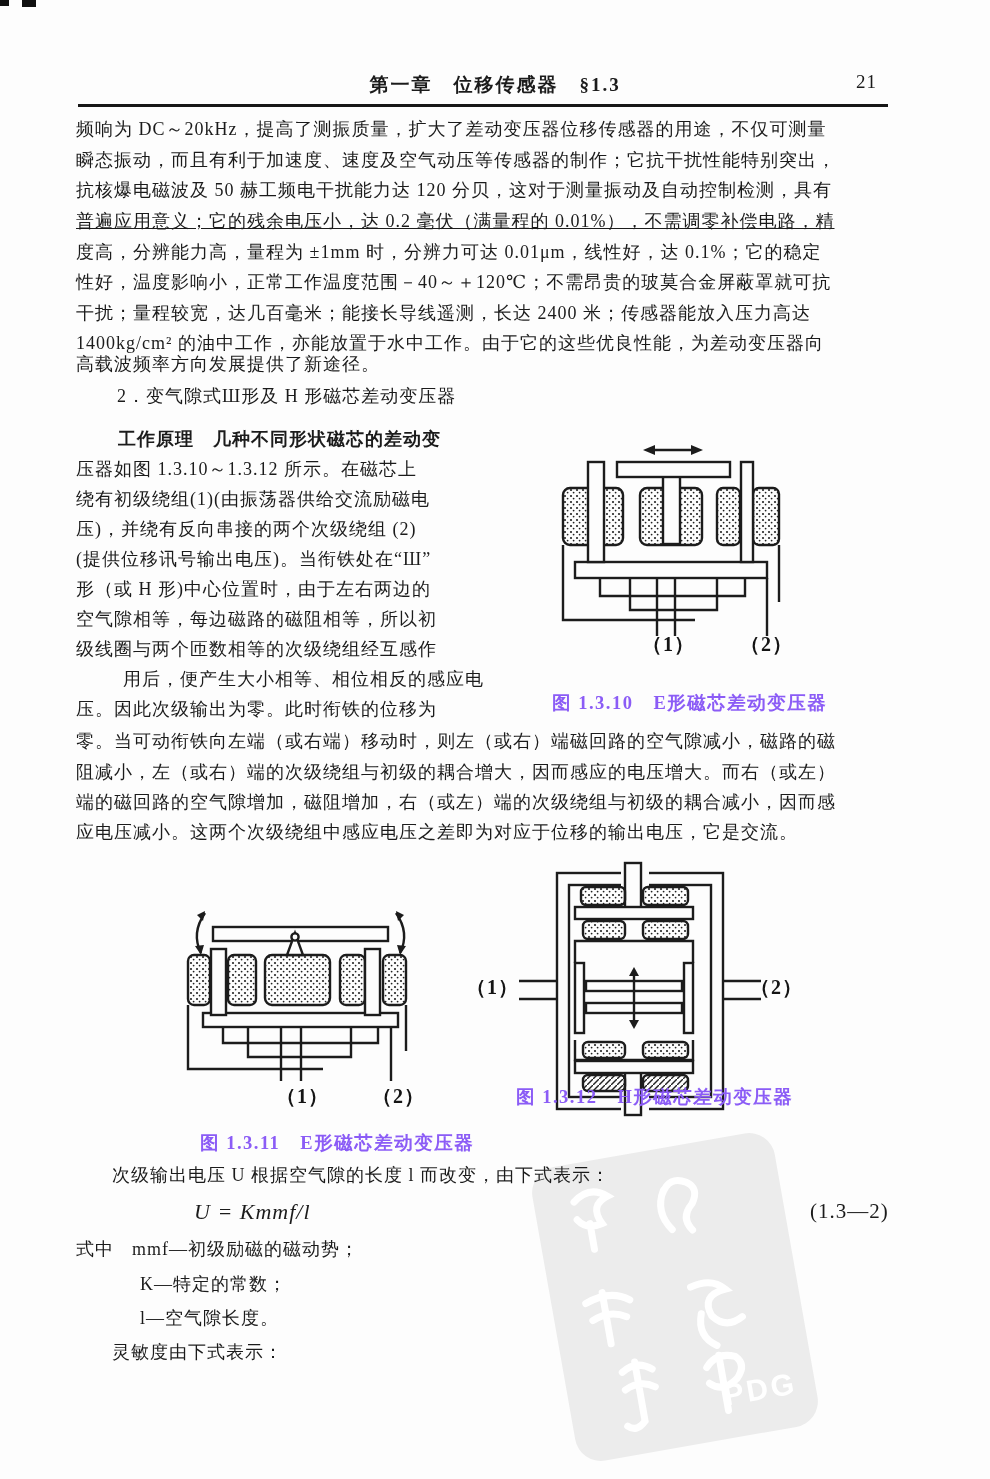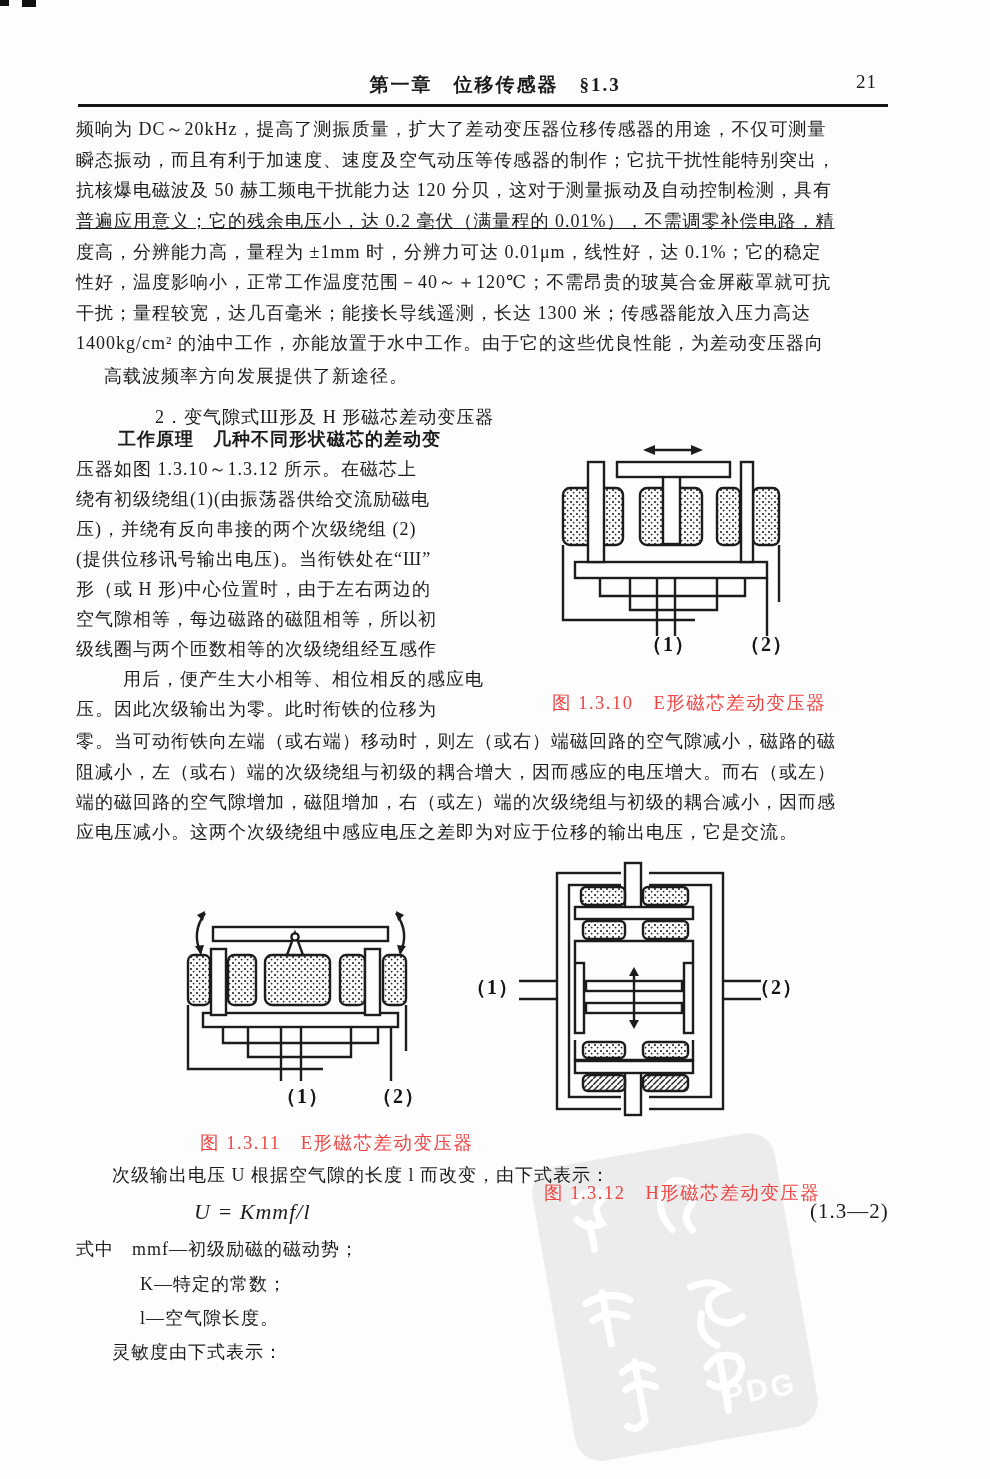--- a/index.html
+++ b/index.html
@@ -16,21 +16,21 @@
   }
   .header-title{
     position:absolute;top:72px;left:0;width:100%;
     text-align:center;font-size:19px;font-weight:700;letter-spacing:2px;
   }
   .page-num{position:absolute;top:71px;left:856px;font-size:19px;letter-spacing:1px;}
   .rule{position:absolute;top:104px;left:78px;width:810px;height:3px;background:#161616;}
   .bold{font-weight:700;}
   .fig-caption{
     position:absolute;white-space:nowrap;
-    font-size:18.5px;font-weight:400;letter-spacing:1.5px;color:#ef4444;
+    font-size:18.5px;font-weight:700;letter-spacing:1.5px;color:#8b5cf6;
   }
   .fig-label{
     position:absolute;white-space:nowrap;
     font-size:20px;font-weight:600;letter-spacing:1px;color:#141414;
   }
   .equation{
     position:absolute;white-space:nowrap;
     font-size:22px;font-style:italic;letter-spacing:1px;
   }
   .eq-num{position:absolute;white-space:nowrap;font-size:21px;letter-spacing:1px;}
@@ -72,25 +72,25 @@
 <div class="header-title">第一章　位移传感器　§1.3</div>
 <div class="page-num">21</div>
 <div class="rule"></div>
 
 <div class="line" style="left:76px;top:117px;">频响为 DC～20kHz，提高了测振质量，扩大了差动变压器位移传感器的用途，不仅可测量</div>
 <div class="line" style="left:76px;top:148px;">瞬态振动，而且有利于加速度、速度及空气动压等传感器的制作；它抗干扰性能特别突出，</div>
 <div class="line" style="left:76px;top:178px;">抗核爆电磁波及 50 赫工频电干扰能力达 120 分贝，这对于测量振动及自动控制检测，具有</div>
 <div class="line" style="left:76px;top:209px;text-decoration:underline;">普遍应用意义；它的残余电压小，达 0.2 毫伏（满量程的 0.01%），不需调零补偿电路，精</div>
 <div class="line" style="left:76px;top:240px;">度高，分辨能力高，量程为 ±1mm 时，分辨力可达 0.01μm，线性好，达 0.1%；它的稳定</div>
 <div class="line" style="left:76px;top:270px;">性好，温度影响小，正常工作温度范围－40～＋120℃；不需昂贵的玻莫合金屏蔽罩就可抗</div>
-<div class="line" style="left:76px;top:301px;">干扰；量程较宽，达几百毫米；能接长导线遥测，长达 1300 米；传感器能放入压力高达</div>
+<div class="line" style="left:76px;top:301px;">干扰；量程较宽，达几百毫米；能接长导线遥测，长达 2400 米；传感器能放入压力高达</div>
 <div class="line" style="left:76px;top:331px;">1400kg/cm² 的油中工作，亦能放置于水中工作。由于它的这些优良性能，为差动变压器向</div>
-<div class="line" style="left:76px;top:364px;margin-left:28px;">高载波频率方向发展提供了新途径。</div>
-
-<div class="line" style="left:117px;top:405px;margin-left:38px;">2．变气隙式Ш形及 H 形磁芯差动变压器</div>
+<div class="line" style="left:76px;top:352px;">高载波频率方向发展提供了新途径。</div>
+
+<div class="line" style="left:117px;top:384px;">2．变气隙式Ш形及 H 形磁芯差动变压器</div>
 
 <div class="line bold" style="left:118px;top:427px;">工作原理　几种不同形状磁芯的差动变</div>
 <div class="line" style="left:76px;top:457px;">压器如图 1.3.10～1.3.12 所示。在磁芯上</div>
 <div class="line" style="left:76px;top:487px;">绕有初级绕组(1)(由振荡器供给交流励磁电</div>
 <div class="line" style="left:76px;top:517px;">压)，并绕有反向串接的两个次级绕组 (2)</div>
 <div class="line" style="left:76px;top:547px;">(提供位移讯号输出电压)。当衔铁处在“Ш”</div>
 <div class="line" style="left:76px;top:577px;">形（或 H 形)中心位置时，由于左右两边的</div>
 <div class="line" style="left:76px;top:607px;">空气隙相等，每边磁路的磁阻相等，所以初</div>
 <div class="line" style="left:76px;top:637px;">级线圈与两个匝数相等的次级绕组经互感作</div>
 <div class="line" style="left:76px;top:667px;margin-left:47px;">用后，便产生大小相等、相位相反的感应电</div>
@@ -231,21 +231,21 @@
     <rect x="188" y="212" width="45" height="16" rx="5" fill="url(#hatchC)"></rect>
 
     <path d="M102,118 H64"></path>
     <path d="M102,136 H64"></path>
     <path d="M268,118 H306"></path>
     <path d="M268,136 H306"></path>
   </g>
 </svg>
 <div class="fig-label" style="left:466px;top:974px;">（1）</div>
 <div class="fig-label" style="left:750px;top:974px;">（2）</div>
-<div class="fig-caption" style="left:516px;top:1180px;margin-left:28px;">图 1.3.12　H形磁芯差动变压器</div>
+<div class="fig-caption" style="left:516px;top:1084px;">图 1.3.12　H形磁芯差动变压器</div>
 
 <div class="line" style="left:112px;top:1163px;">次级输出电压 U 根据空气隙的长度 l 而改变，由下式表示：</div>
 <div class="equation" style="left:182px;top:1199px;margin-left:12px;">U = Kmmf/l</div>
 <div class="eq-num" style="left:810px;top:1199px;">(1.3—2)</div>
 
 <div class="line" style="left:76px;top:1237px;">
   <span class="where-prefix">式中</span><span class="where-term">mmf—初级励磁的磁动势；</span>
 </div>
 <div class="line" style="left:140px;top:1272px;">K—特定的常数；</div>
 <div class="line" style="left:140px;top:1306px;">l—空气隙长度。</div>

